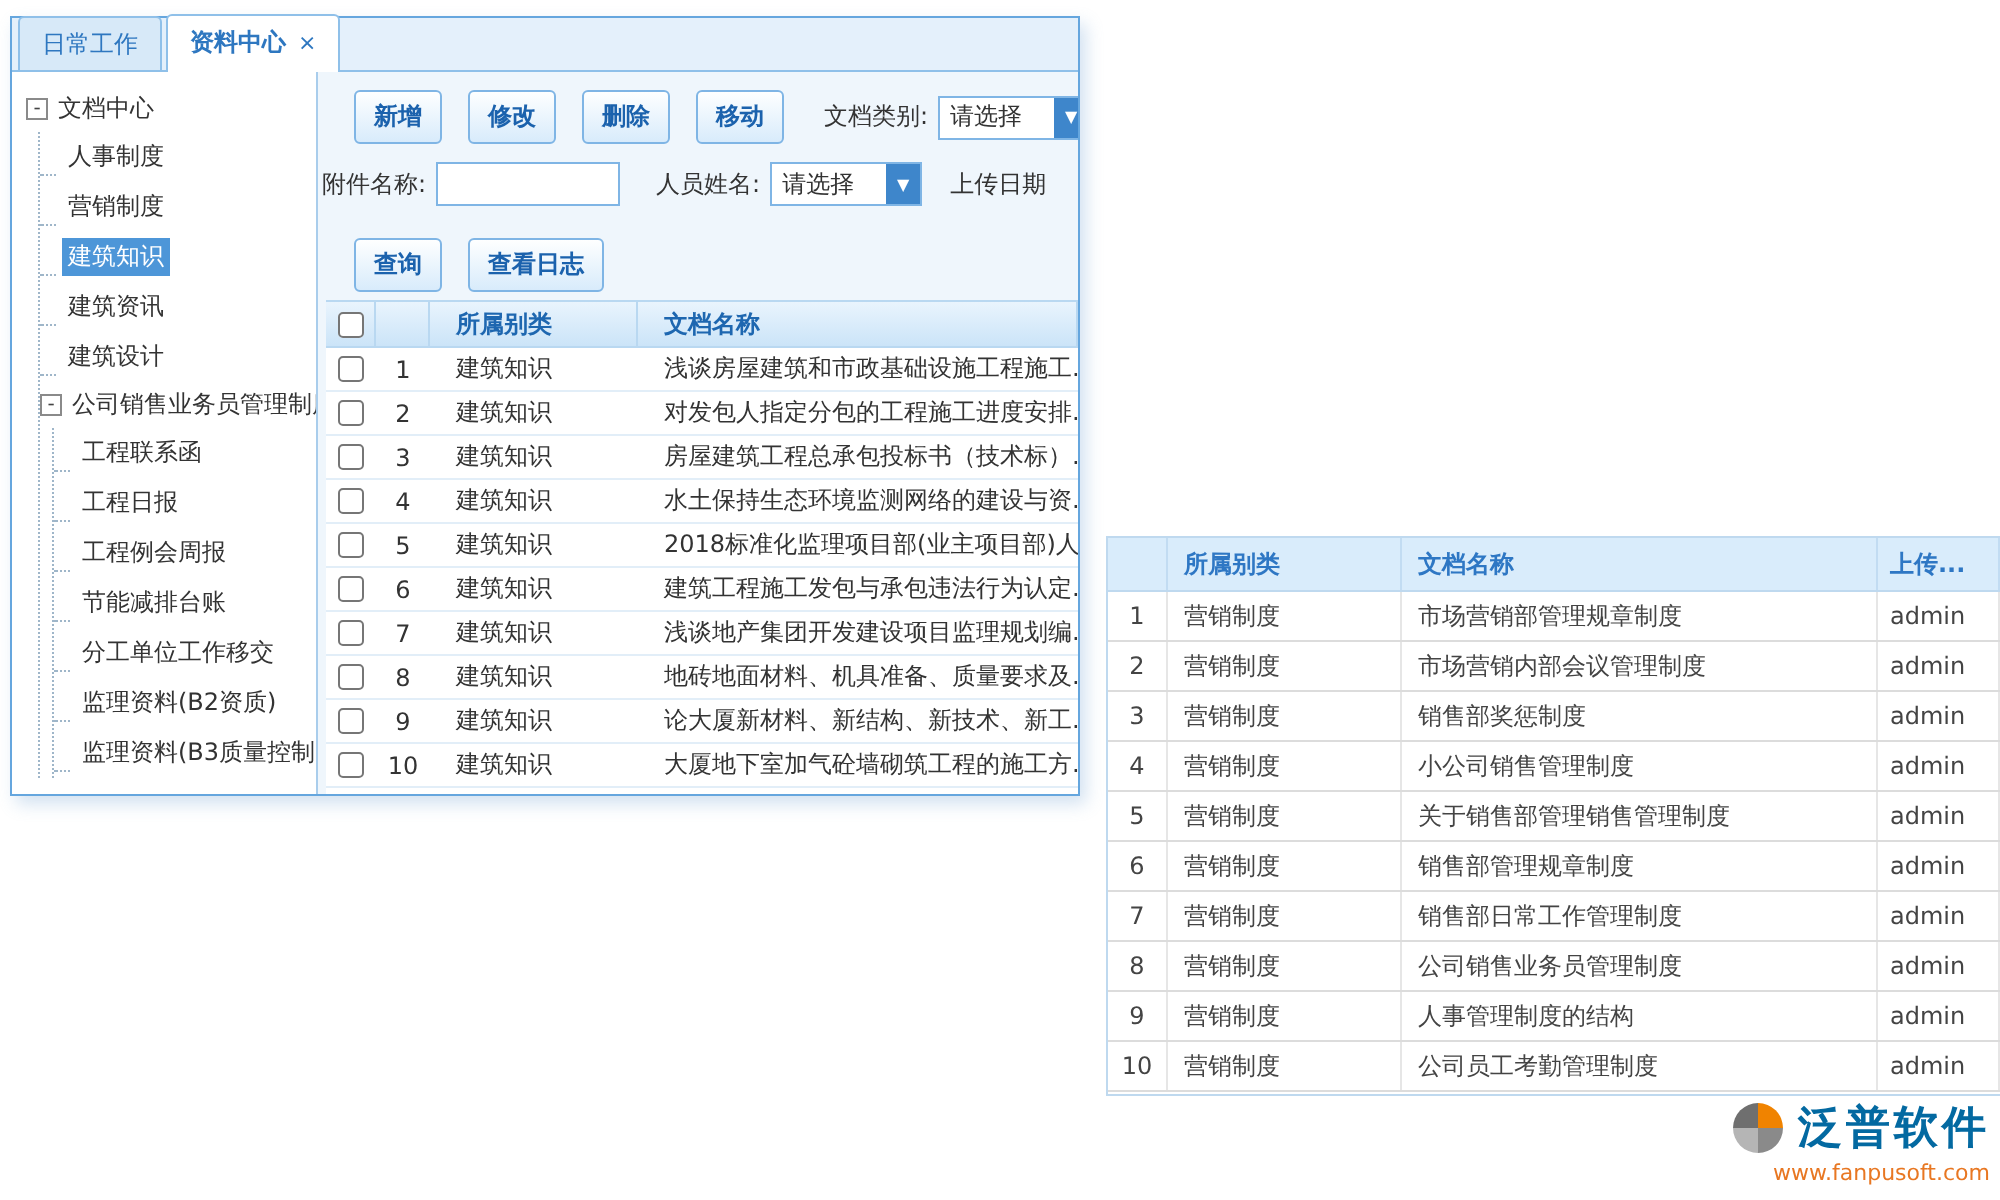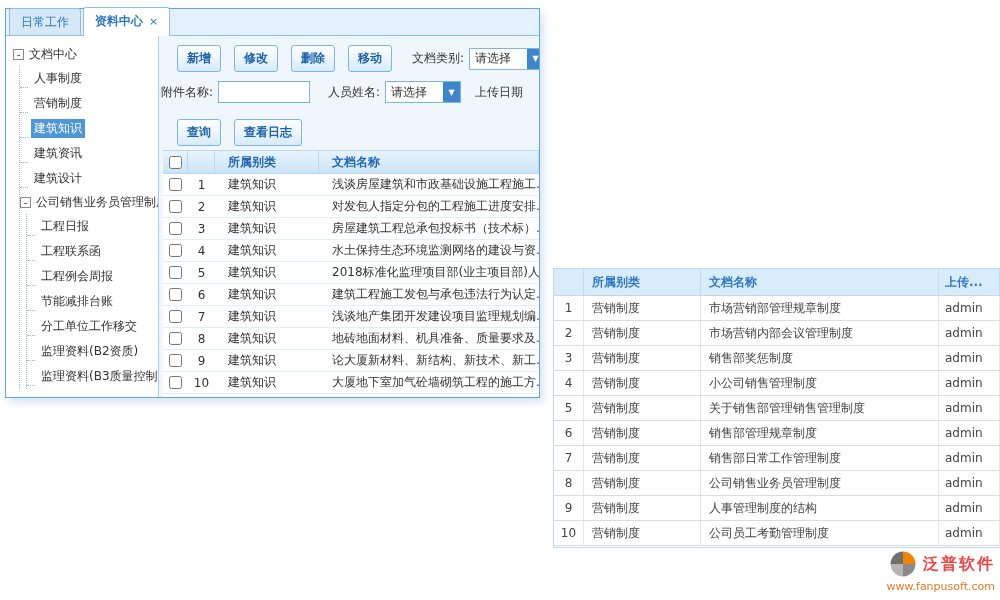--- a/index.html
+++ b/index.html
@@ -98,21 +98,21 @@
   .r-cat { width:117px; padding:0 8px; }
   .r-name{ width:238px; padding:0 8px; }
   .r-up  { flex:1; padding:0 6px; }
   .rrow { display:flex; height:25px; align-items:center; font-size:12px; color:#444; background:#fff; border-bottom:1px solid #dcdcdc; }
   .rrow .rc { border-right:1px solid #e6e6e6; }
 
   
   .logo { position:absolute; right:5px; top:549px; display:flex; flex-direction:column; align-items:flex-end; }
   .logo-top { display:flex; align-items:center; gap:5px; }
   .logo-icon svg { width:30px; height:30px; display:block; }
-  .brand { font-size:16px; font-weight:bold; color:#ef4444; letter-spacing:2px; }
+  .brand { font-size:22px; font-weight:bold; color:#0369a1; letter-spacing:2px; }
   .url { font-size:11px; color:#e87722; margin-top:1px; }
 </style>
 </head>
 <body>
 
 <div class="panel-left">
 
   <div class="tabbar">
     <div class="tab">日常工作</div>
     <div class="tab active">
@@ -143,24 +143,24 @@
         <div class="tree-item">
             <span class="lbl">建筑设计</span>
           </div>
 
         <div class="tree-root">
           <span class="boxicon">-</span>
           <span class="lbl">公司销售业务员管理制度</span>
         </div>
         <div class="tree-children">
           <div class="tree-item">
+              <span class="lbl">工程联系函</span>
+            </div>
+          <div class="tree-item">
               <span class="lbl">工程日报</span>
-            </div>
-          <div class="tree-item">
-              <span class="lbl">工程联系函</span>
             </div>
           <div class="tree-item">
               <span class="lbl">工程例会周报</span>
             </div>
           <div class="tree-item">
               <span class="lbl">节能减排台账</span>
             </div>
           <div class="tree-item">
               <span class="lbl">分工单位工作移交</span>
             </div>

